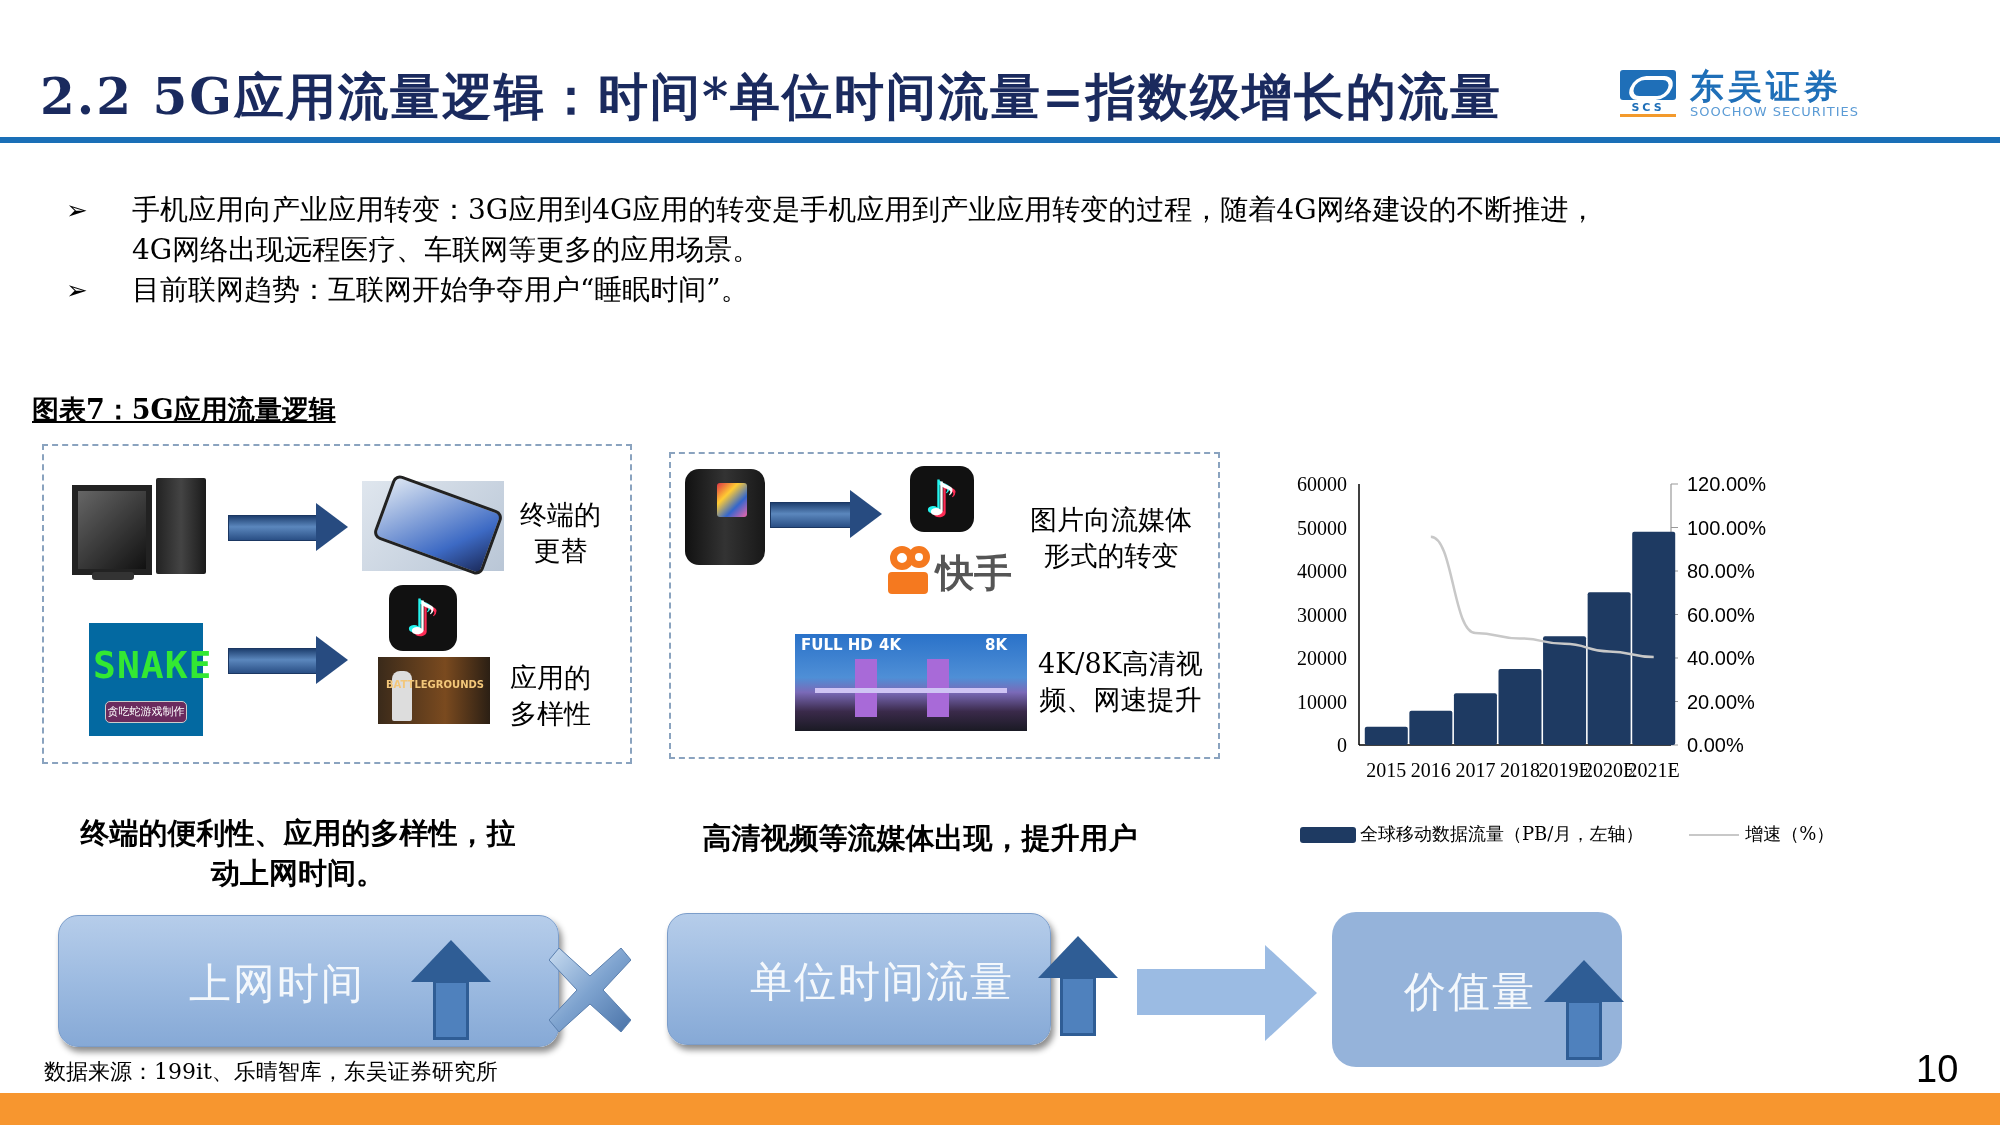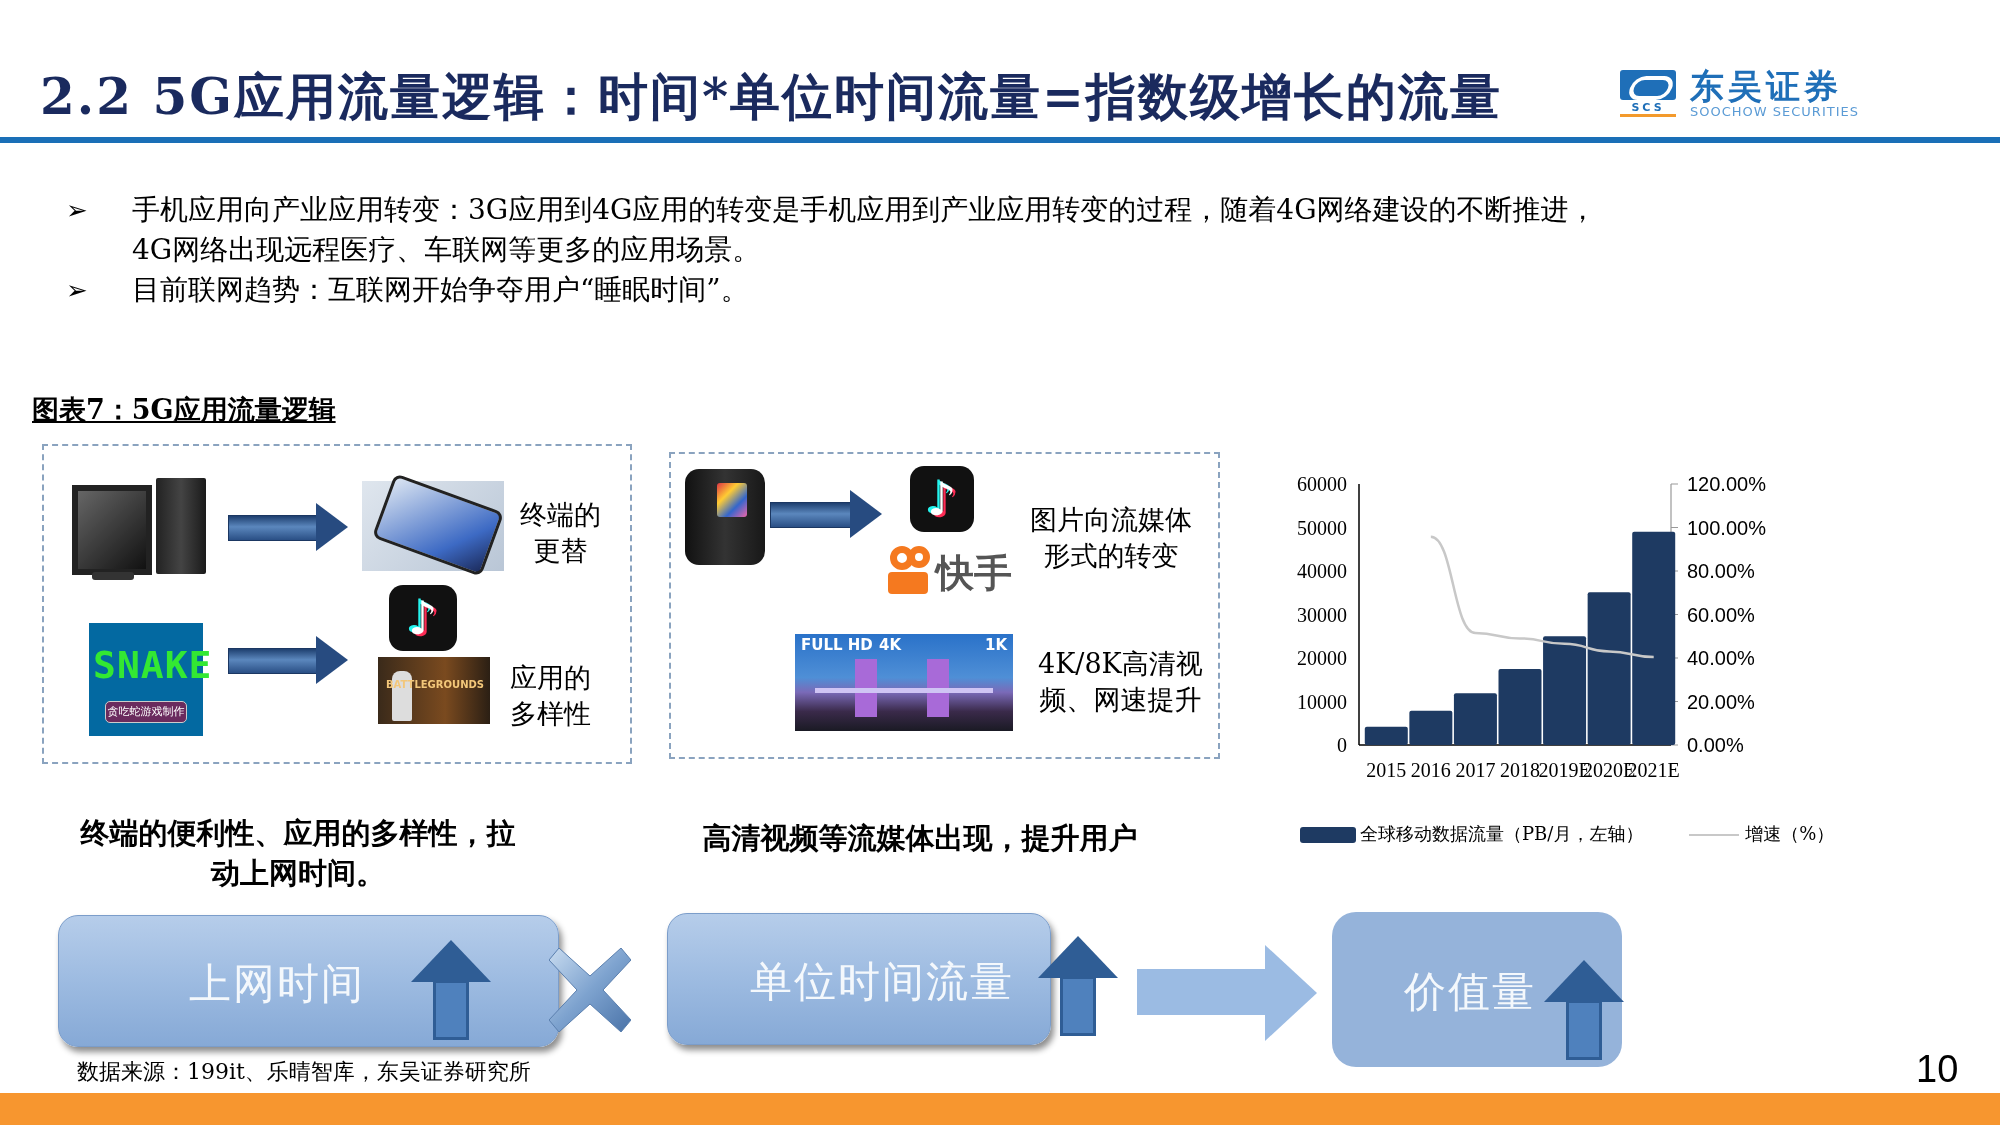--- a/index.html
+++ b/index.html
@@ -56,21 +56,21 @@
   .pubg-title { position:absolute; right:6px; top:22px; color:#f3c77a; font-size:10px; font-weight:bold; font-family:"DejaVu Sans", sans-serif; }
   .pubg-man { position:absolute; left:14px; top:14px; width:20px; height:50px; background:#ddd; border-radius:8px 8px 2px 2px; }
 
   .nokia { left:685px; top:469px; width:80px; height:96px; background:linear-gradient(90deg,#111,#333,#181818); border-radius:14px; }
   .nokia-screen { position:absolute; left:32px; top:14px; width:30px; height:34px; background:linear-gradient(135deg,#d34,#fc3,#36c,#e6a); border-radius:3px; }
   .kuaishou-icon { position:absolute; left:888px; top:546px; width:42px; height:50px; }
   .ks-ring { position:absolute; border:7px solid #f5791f; border-radius:50%; }
   .ks-box { position:absolute; left:0; top:26px; width:40px; height:22px; background:#f5791f; border-radius:4px; }
   .ks-text { position:absolute; left:936px; top:548px; font-size:38px; color:#555; font-family:"DejaVu Sans", sans-serif; font-weight:bold; }
   .uhd { left:795px; top:634px; width:218px; height:97px;
-         background:linear-gradient(#2a72c9 0%, #4f8fd6 45%, #7a6ab8 60%, #3a2a4a 80%, #1a1a24 100%); overflow:hidden; }
+         background:linear-gradient(#2a72c9 0%, #4f8fd6 45%, #7a6ab8 60%, #3a2a4a 80%, #1a1a24 100%); overflow:hidden;padding-left:14px; }
   .uhd-label { position:absolute; top:2px; color:#fff; font-weight:bold; font-size:15px; font-family:"DejaVu Sans", sans-serif; }
   .bridge-tower { position:absolute; bottom:14px; width:22px; height:58px; background:#a86ad8; }
   .bridge-deck { position:absolute; left:20px; right:20px; bottom:38px; height:5px; background:#cfc4f4; }
 
   
   .chart { left:1270px; top:465px; width:680px; height:320px; }
   .chart svg { position:absolute; left:0; top:0; }
   .legend { left:1300px; top:822px; font-size:18px; white-space:nowrap; }
   .legend-swatch { display:inline-block; width:56px; height:16px; background:#1e3a62; border-radius:3px; vertical-align:middle; margin-right:4px; }
   .legend-line { display:inline-block; width:50px; height:2px; background:#c8c8c8; vertical-align:middle; margin:0 6px 0 40px; }
@@ -88,21 +88,21 @@
   .box-2 { left:667px; top:913px; width:384px; height:132px; }
   .box-3 { left:1332px; top:912px; width:290px; height:155px; border-radius:24px; background:#95b3da; box-shadow:none; border:none; }
   .up-arrow { position:absolute; width:80px; height:100px; }
   .up-arrow .tri { position:absolute; left:0; top:0; width:0; height:0; border-left:40px solid transparent; border-right:40px solid transparent; border-bottom:42px solid #2f5d95; }
   .up-arrow .stem { position:absolute; left:22px; top:40px; width:36px; height:60px; background:#4f81bd; border:3px solid #2f5d95; box-sizing:border-box; }
   .times-icon { left:549px; top:948px; width:82px; height:84px; }
   .right-arrow { left:1137px; top:945px; width:182px; height:96px; }
   .right-arrow .shaft { position:absolute; left:0; top:24px; width:130px; height:46px; background:#9bbbe3; }
   .right-arrow .head { position:absolute; left:128px; top:0; width:0; height:0; border-top:48px solid transparent; border-bottom:48px solid transparent; border-left:52px solid #9bbbe3; }
 
-  .source { left:44px; top:1057px; font-size:22px; white-space:nowrap;margin-left:33px; }
+  .source { left:44px; top:1057px; font-size:22px; white-space:nowrap; }
   .page-num { left:1916px; top:1048px; font-size:38px; font-family:"Liberation Sans", sans-serif; }
   .footer-bar { left:0; top:1093px; width:2000px; height:32px; background:#f7962f; }
 </style>
 </head>
 <body>
 
 <div class="abs title">2.2 5G应用流量逻辑：时间*单位时间流量=指数级增长的流量</div>
 <div class="abs logo">
   <div class="logo-mark"></div>
   <div class="logo-scs">SCS</div>
@@ -172,21 +172,21 @@
   <div class="ks-box"></div>
 </div>
 <div class="ks-text">快手</div>
 <div class="panel-label" style="left:1030px; top:502px;">
   <div>图片向流媒体</div>
   <div>形式的转变</div>
 </div>
 <div class="img uhd">
   <span class="uhd-label" style="left:6px;">FULL HD</span>
   <span class="uhd-label" style="left:84px;">4K</span>
-  <span class="uhd-label" style="left:190px;">1K</span>
+  <span class="uhd-label" style="left:190px;">8K</span>
   <div class="bridge-tower" style="left:60px;"></div>
   <div class="bridge-tower" style="left:132px;"></div>
   <div class="bridge-deck"></div>
 </div>
 <div class="panel-label" style="left:1038px; top:646px;">
   <div>4K/8K高清视</div>
   <div>频、网速提升</div>
 </div>
 
 <div class="abs chart">

